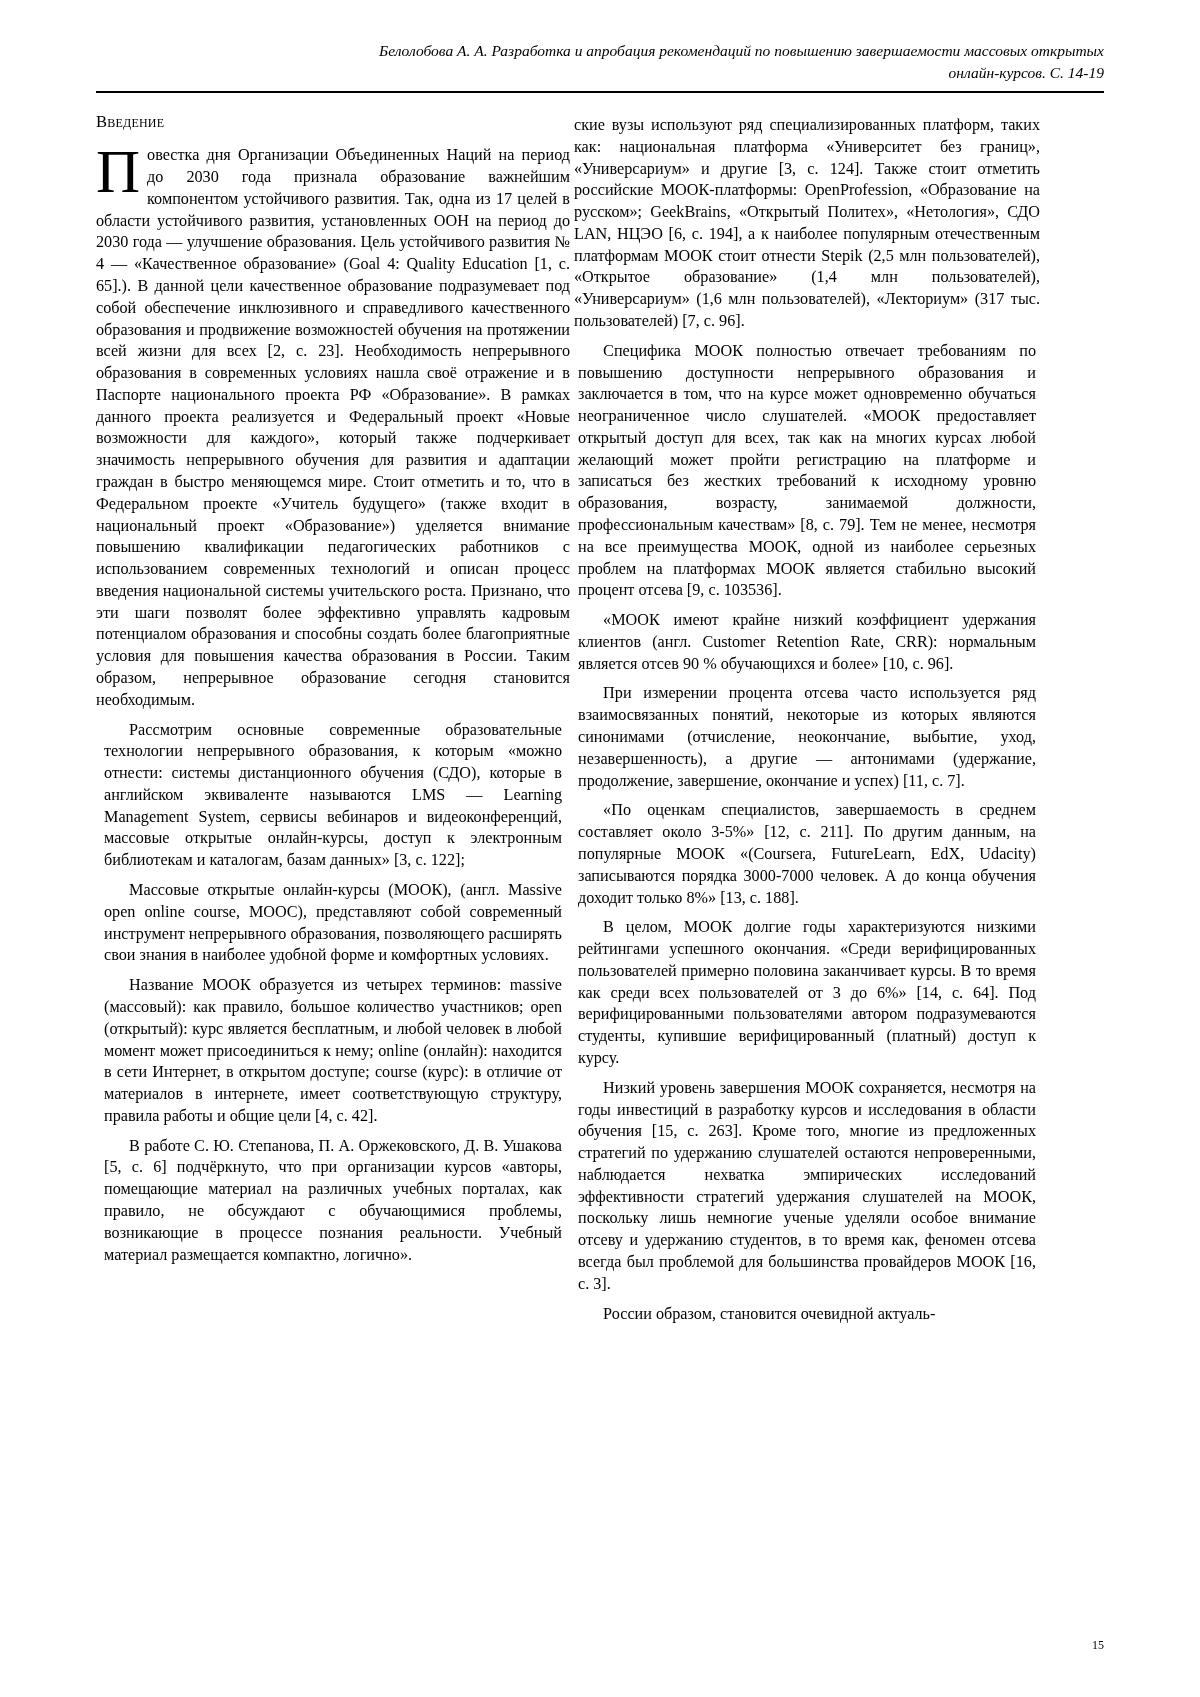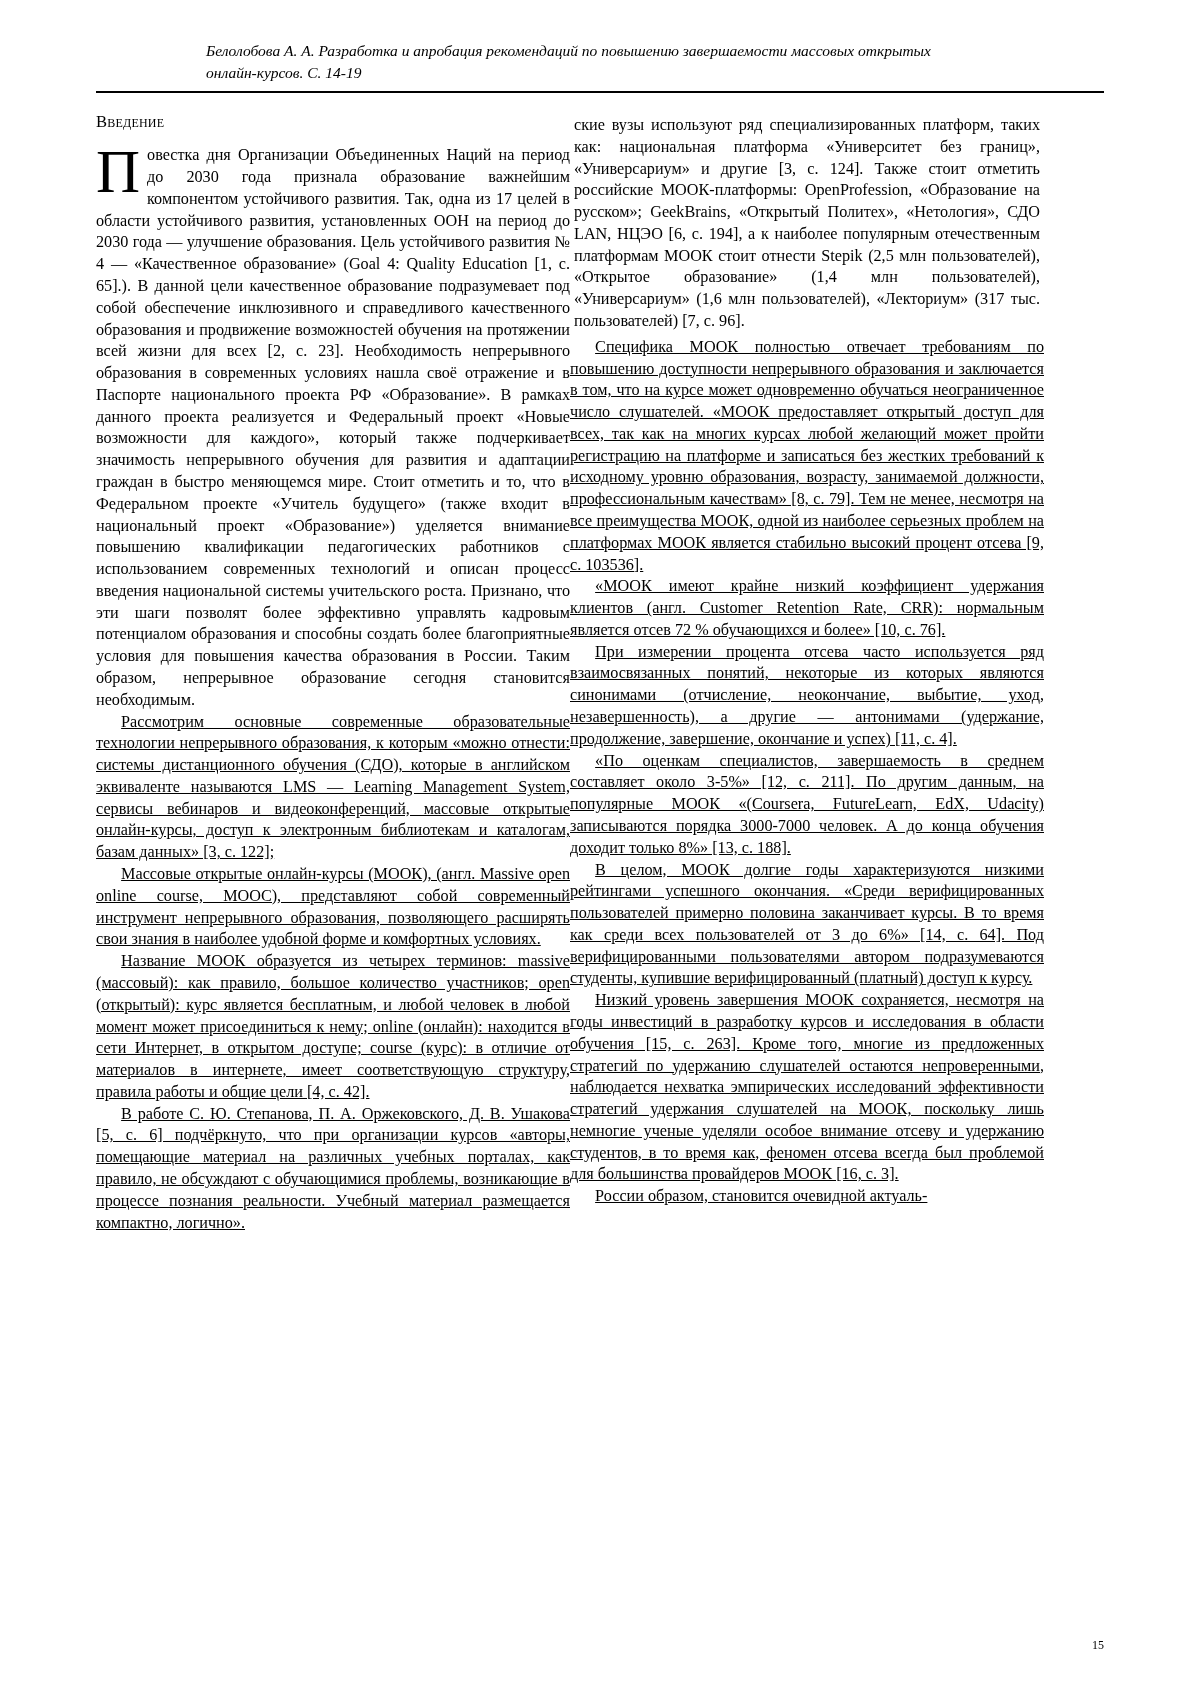--- a/index.html
+++ b/index.html
@@ -12,26 +12,26 @@
     width: 1200px;
     height: 1697px;
     margin: 0 auto;
     background: #ffffff;
     font-family: "Liberation Serif", serif;
     color: #000000;
     box-sizing: border-box;
     padding: 40px 96px 40px 96px;
   }
   .running-head {
-    text-align: left;
+    text-align: right;
     font-style: italic;
     font-size: 15.5px;
     line-height: 1.45;
     color: #000;
-    margin: 0 11px 6px 0;
+    margin: 0 0 6px 0;
     padding-left: 110px;
   }
   .rule {
     border: none;
     border-top: 2px solid #000;
     margin: 4px 0 18px 0;
   }
   .columns {
     display: flex;
     flex-direction: row;
@@ -45,23 +45,22 @@
     text-justify: inter-word;
     hyphens: auto;
   }
   .section-title {
     font-variant: small-caps;
     font-size: 16.6px;
     letter-spacing: 0.2px;
     margin: 0 0 12px 0;
   }
   p.para {
-    margin: 0;
+    margin: 8px;
     text-indent: 1.55em;
-    text-decoration: underline;
   }
   p.noindent {
     margin: 4px;
     text-indent: 0;
   }
   .dropcap-para {
     margin: 0;
     text-indent: 0;
   }
   .dropcap {
@@ -99,22 +98,22 @@
 
       <p class="para">Рассмотрим основные современные образовательные технологии непрерывного образования, к которым «можно отнести: системы дистанционного обучения (СДО), которые в английском эквиваленте называются LMS — Learning Management System, сервисы вебинаров и видеоконференций, массовые открытые онлайн-курсы, доступ к электронным библиотекам и каталогам, базам данных» [3, с. 122];</p>
       <p class="para">Массовые открытые онлайн-курсы (МООК), (англ. Massive open online course, MOOC), представляют собой современный инструмент непрерывного образования, позволяющего расширять свои знания в наиболее удобной форме и комфортных условиях.</p>
       <p class="para">Название МООК образуется из четырех терминов: massive (массовый): как правило, большое количество участников; open (открытый): курс является бесплатным, и любой человек в любой момент может присоединиться к нему; online (онлайн): находится в сети Интернет, в открытом доступе; course (курс): в отличие от материалов в интернете, имеет соответствующую структуру, правила работы и общие цели [4, с. 42].</p>
       <p class="para">В работе С. Ю. Степанова, П. А. Оржековского, Д. В. Ушакова [5, с. 6] подчёркнуто, что при организации курсов «авторы, помещающие материал на различных учебных порталах, как правило, не обсуждают с обучающимися проблемы, возникающие в процессе познания реальности. Учебный материал размещается компактно, логично».</p>
     </div>
 
     <div class="col">
       <p class="noindent">ские вузы используют ряд специализированных платформ, таких как: национальная платформа «Университет без границ», «Универсариум» и другие [3, с. 124]. Также стоит отметить российские МООК-платформы: OpenProfession, «Образование на русском»; GeekBrains, «Открытый Политех», «Нетология», СДО LAN, НЦЭО [6, с. 194], а к наиболее популярным отечественным платформам МООК стоит отнести Stepik (2,5 млн пользователей), «Открытое образование» (1,4 млн пользователей), «Универсариум» (1,6 млн пользователей), «Лекториум» (317 тыс. пользователей) [7, с. 96].</p>
       <p class="para">Специфика МООК полностью отвечает требованиям по повышению доступности непрерывного образования и заключается в том, что на курсе может одновременно обучаться неограниченное число слушателей. «МООК предоставляет открытый доступ для всех, так как на многих курсах любой желающий может пройти регистрацию на платформе и записаться без жестких требований к исходному уровню образования, возрасту, занимаемой должности, профессиональным качествам» [8, с. 79]. Тем не менее, несмотря на все преимущества МООК, одной из наиболее серьезных проблем на платформах МООК является стабильно высокий процент отсева [9, с. 103536].</p>
-      <p class="para">«МООК имеют крайне низкий коэффициент удержания клиентов (англ. Customer Retention Rate, CRR): нормальным является отсев 72 % обучающихся и более» [10, с. 76].</p>
-      <p class="para">При измерении процента отсева часто используется ряд взаимосвязанных понятий, некоторые из которых являются синонимами (отчисление, неокончание, выбытие, уход, незавершенность), а другие — антонимами (удержание, продолжение, завершение, окончание и успех) [11, с. 4].</p>
+      <p class="para">«МООК имеют крайне низкий коэффициент удержания клиентов (англ. Customer Retention Rate, CRR): нормальным является отсев 90 % обучающихся и более» [10, с. 96].</p>
+      <p class="para">При измерении процента отсева часто используется ряд взаимосвязанных понятий, некоторые из которых являются синонимами (отчисление, неокончание, выбытие, уход, незавершенность), а другие — антонимами (удержание, продолжение, завершение, окончание и успех) [11, с. 7].</p>
       <p class="para">«По оценкам специалистов, завершаемость в среднем составляет около 3-5%» [12, с. 211]. По другим данным, на популярные МООК «(Coursera, FutureLearn, EdX, Udacity) записываются порядка 3000-7000 человек. А до конца обучения доходит только 8%» [13, с. 188].</p>
       <p class="para">В целом, МООК долгие годы характеризуются низкими рейтингами успешного окончания. «Среди верифицированных пользователей примерно половина заканчивает курсы. В то время как среди всех пользователей от 3 до 6%» [14, с. 64]. Под верифицированными пользователями автором подразумеваются студенты, купившие верифицированный (платный) доступ к курсу.</p>
       <p class="para">Низкий уровень завершения МООК сохраняется, несмотря на годы инвестиций в разработку курсов и исследования в области обучения [15, с. 263]. Кроме того, многие из предложенных стратегий по удержанию слушателей остаются непроверенными, наблюдается нехватка эмпирических исследований эффективности стратегий удержания слушателей на МООК, поскольку лишь немногие ученые уделяли особое внимание отсеву и удержанию студентов, в то время как, феномен отсева всегда был проблемой для большинства провайдеров МООК [16, с. 3].</p>
       <p class="para">России образом, становится очевидной актуаль-</p>
     </div>
 
   </div>
 
   <div class="folio">15</div>
 

